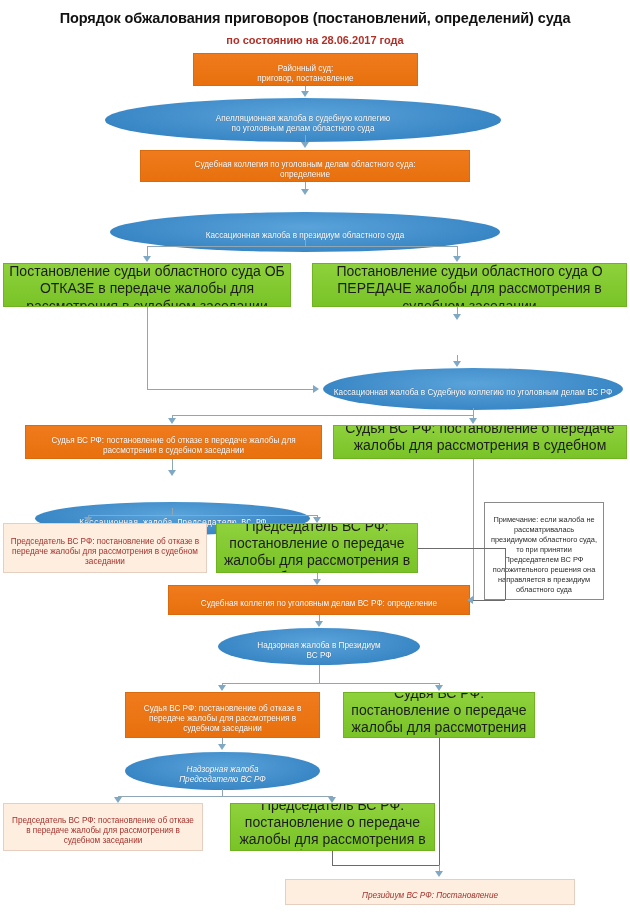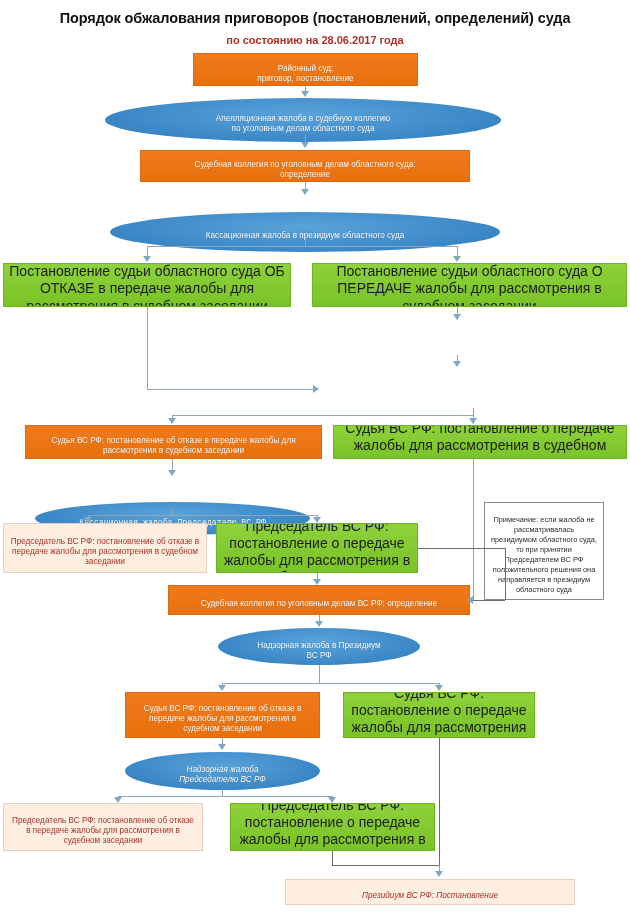--- a/index.html
+++ b/index.html
@@ -132,20 +132,23 @@
     </div>
 
   <div class="node green" style="left:3px;top:263px;width:288px;height:44px;">
       <span>Постановление судьи областного суда ОБ ОТКАЗЕ в передаче жалобы для рассмотрения в судебном заседании</span>
     </div>
   <div class="node green" style="left:312px;top:263px;width:315px;height:44px;">
       <span>Постановление судьи областного суда О ПЕРЕДАЧЕ жалобы для рассмотрения в судебном заседании</span>
     </div>
 
 
+  <div class="node ellipse" style="left:323px;top:368px;width:300px;height:42px;">
+      <span>Кассационная жалоба в Судебную коллегию по уголовным делам ВС РФ</span>
+    </div>
 
   <div class="node orange" style="left:25px;top:425px;width:297px;height:34px;">
       <span>Судья ВС РФ: постановление об отказе в передаче жалобы для рассмотрения в судебном заседании</span>
     </div>
   <div class="node green" style="left:333px;top:425px;width:294px;height:34px;">
       <span>Судья ВС РФ: постановление о передаче жалобы для рассмотрения в судебном заседании</span>
     </div>
 
   <div class="node ellipse" style="left:35px;top:502px;width:275px;height:33px;font-family:Liberation Mono, monospace;">
       <span>Кассационная жалоба Председателю ВС РФ</span>

